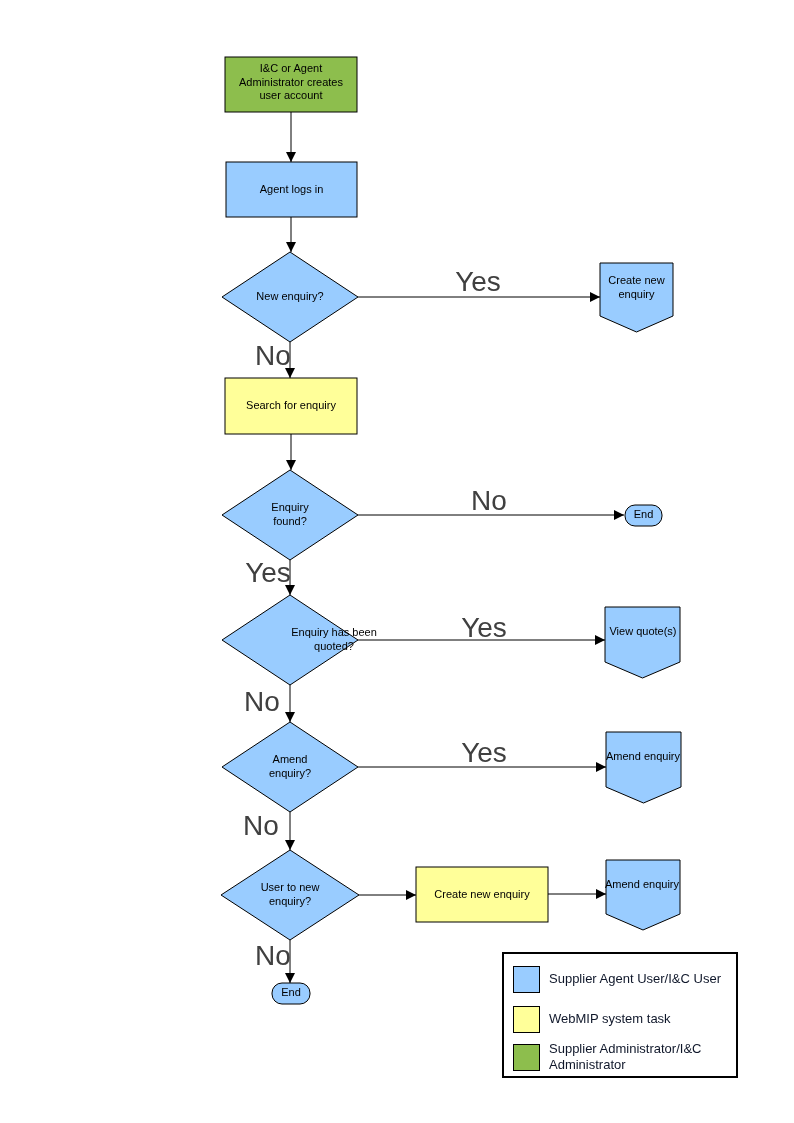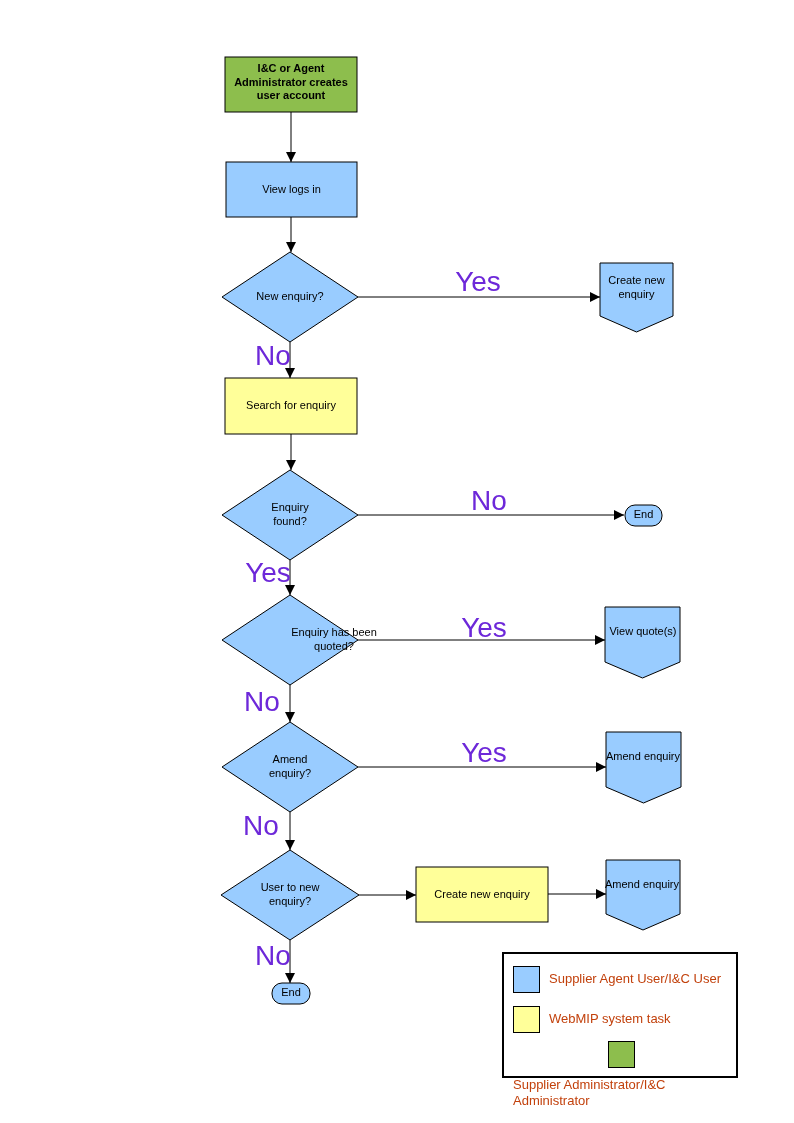--- a/index.html
+++ b/index.html
@@ -2,26 +2,26 @@
 <html><head>
 <meta charset="utf-8">
 <style>
   html,body{margin:0;padding:0;background:#fff;}
   .canvas{position:relative;width:794px;height:1123px;background:#fff;
           font-family:"Liberation Sans",sans-serif;overflow:hidden;}
   .layer{position:absolute;left:0;top:0;}
   .lbl{position:absolute;display:flex;align-items:center;justify-content:center;
        text-align:center;font-size:11px;color:#000;line-height:1.25;}
   .edge-lbl{position:absolute;transform:translate(-50%,-50%);font-size:28px;
-            color:#6d28d9;white-space:nowrap;}
+            color:#404040;white-space:nowrap;}
   .legend{position:absolute;left:502px;top:952px;width:232px;height:122px;
           border:2px solid #000;background:#fff;}
   .legend-row{position:absolute;left:9px;display:flex;align-items:center;gap:9px;width:216px;}
   .swatch{width:25px;height:25px;border:1px solid #000;flex:0 0 auto;}
-  .legend-label{font-size:13px;line-height:1.25;color:#c2410c;}
+  .legend-label{font-size:13px;line-height:1.25;color:#0f172a;}
 </style>
 </head>
 <body>
 
 <div class="canvas">
 
   <svg class="layer" width="794" height="1123" viewBox="0 0 794 1123">
     <defs>
       <marker id="arrow" markerUnits="userSpaceOnUse" markerWidth="12" markerHeight="12" viewBox="0 0 12 12" refX="11" refY="6" orient="auto">
         <path d="M1,1 L11,6 L1,11 Z" fill="#000"></path>
@@ -53,22 +53,22 @@
     <path d="M290,595 L358,640 L290,685 L222,640 Z" stroke="#000" stroke-width="1" fill="#99CCFF"></path>
     <path d="M605,607 L680,607 L680,662 L642.5,678 L605,662 Z" stroke="#000" stroke-width="1" fill="#99CCFF"></path>
     <path d="M290,722 L358,767 L290,812 L222,767 Z" stroke="#000" stroke-width="1" fill="#99CCFF"></path>
     <path d="M606,732 L681,732 L681,787 L643.5,803 L606,787 Z" stroke="#000" stroke-width="1" fill="#99CCFF"></path>
     <path d="M290,850 L359,895 L290,940 L221,895 Z" stroke="#000" stroke-width="1" fill="#99CCFF"></path>
     <rect x="416" y="867" width="132" height="55" stroke="#000" stroke-width="1" fill="#FFFF99"></rect>
     <path d="M606,860 L680,860 L680,914 L643,930 L606,914 Z" stroke="#000" stroke-width="1" fill="#99CCFF"></path>
     <rect x="272" y="983" width="38" height="21" rx="10" stroke="#000" stroke-width="1" fill="#99CCFF"></rect>
   </svg>
 
-  <div class="lbl" style="left:228px;top:59px;width:126px;height:47px;font-weight:bold;">I&amp;C or Agent Administrator creates user account</div>
-  <div class="lbl" style="left:226px;top:162px;width:131px;height:55px;">View logs in</div>
+  <div class="lbl" style="left:228px;top:59px;width:126px;height:47px;">I&amp;C or Agent Administrator creates user account</div>
+  <div class="lbl" style="left:226px;top:162px;width:131px;height:55px;">Agent logs in</div>
   <div class="lbl" style="left:230px;top:277px;width:120px;height:40px;">New enquiry?</div>
   <div class="lbl" style="left:601px;top:266px;width:71px;height:44px;">Create new enquiry</div>
   <div class="lbl" style="left:225px;top:378px;width:132px;height:56px;text-align:right;">Search for enquiry</div>
   <div class="lbl" style="left:255px;top:495px;width:70px;height:40px;">Enquiry found?</div>
   <div class="lbl" style="left:625px;top:504px;width:37px;height:22px;">End</div>
   <div class="lbl" style="left:243px;top:620px;width:94px;height:40px;margin-left:44px;">Enquiry has been quoted?</div>
   <div class="lbl" style="left:606px;top:612px;width:74px;height:40px;">View quote(s)</div>
   <div class="lbl" style="left:258px;top:747px;width:64px;height:40px;">Amend enquiry?</div>
   <div class="lbl" style="left:603px;top:737px;width:80px;height:40px;">Amend enquiry</div>
   <div class="lbl" style="left:248px;top:875px;width:84px;height:40px;">User to new enquiry?</div>
@@ -88,19 +88,19 @@
 
   <div class="legend">
     <div class="legend-row" style="top:12px;">
       <div class="swatch" style="background: rgb(153, 204, 255);"></div>
       <div class="legend-label">Supplier Agent User/I&amp;C User</div>
     </div>
     <div class="legend-row" style="top:52px;">
       <div class="swatch" style="background: rgb(255, 255, 153);"></div>
       <div class="legend-label">WebMIP system task</div>
     </div>
-    <div class="legend-row" style="top:87px;flex-direction:column;">
+    <div class="legend-row" style="top:87px;">
       <div class="swatch" style="background: rgb(141, 190, 77);"></div>
       <div class="legend-label">Supplier Administrator/I&amp;C Administrator</div>
     </div>
   </div>
 
 </div>
 
 </body></html>

